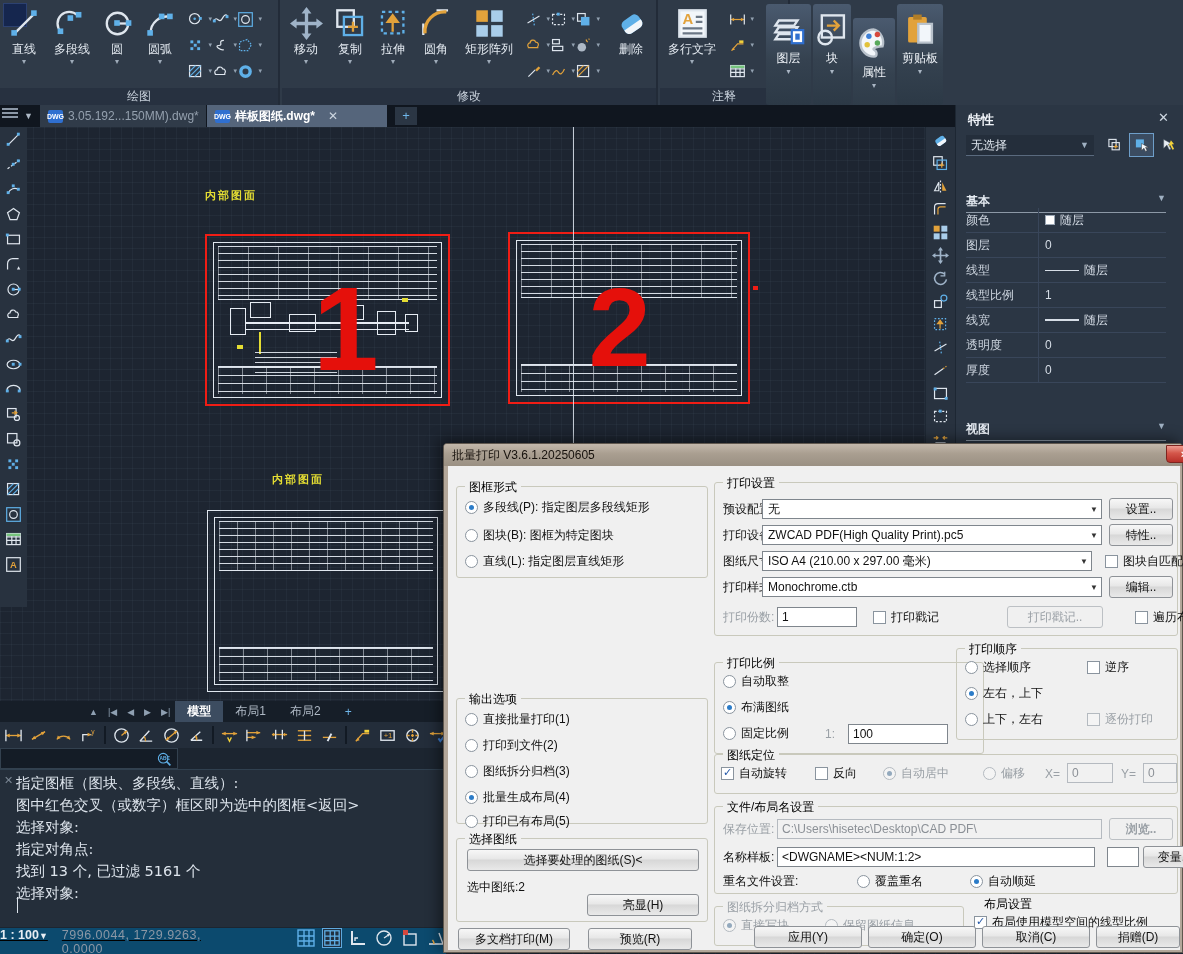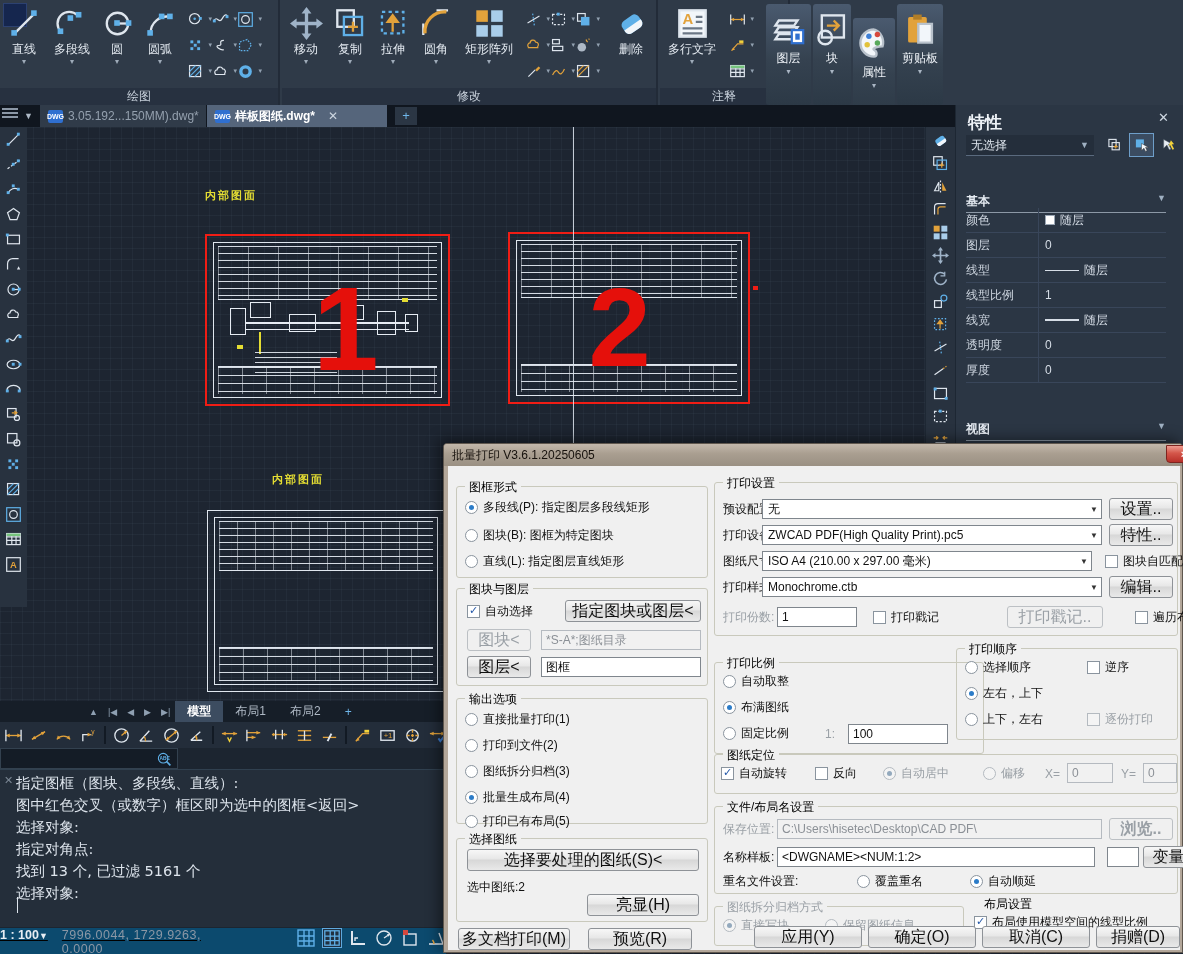--- a/index.html
+++ b/index.html
@@ -56,21 +56,21 @@
   .txl{position:absolute;background:repeating-linear-gradient(180deg,rgba(228,234,242,.9) 0 1px,transparent 1px 5px);}
   .xhair{position:absolute;width:1px;background:rgba(225,233,242,.85);}
 
   
   .ltb{left:0;top:127px;width:27px;height:480px;background:#28323f;display:flex;flex-direction:column;align-items:center;padding-top:4px;gap:8px;}
   .rtb{left:925px;top:127px;width:30px;height:318px;background:#28323f;border-left:1px solid #1e2834;display:flex;flex-direction:column;align-items:center;padding-top:5px;gap:6px;}
   .tbi{width:17px;height:17px;flex:none;}
 
   
   .props{left:955px;top:105px;width:228px;height:340px;background:#2b3644;border-left:1px solid #1d2733;color:#d6dde6;}
-  .ptitle{left:12px;top:6px;font-size:17px;font-weight:bold;color:#eef2f7;}
+  .ptitle{left:12px;top:6px;font-size:13px;font-weight:bold;color:#eef2f7;}
   .pclose{left:202px;top:5px;font-size:13px;color:#cfd8e2;}
   .psel{left:10px;top:30px;width:128px;height:21px;background:#242e3b;border-bottom:1px solid #5a6a7e;font-size:12px;color:#dfe6ee;display:flex;align-items:center;padding:0 5px;justify-content:space-between;}
   .pico{position:absolute;top:28px;width:25px;height:24px;padding:3px;border:1px solid transparent;}
   .pico.hl{background:#3b4c61;border-color:#6e9ec9;}
   .psec{position:absolute;left:10px;width:200px;border-bottom:1px solid #8c98a6;font-size:12px;font-weight:bold;color:#e6ecf3;display:flex;justify-content:space-between;padding-bottom:2px;}
   .prow{position:absolute;left:10px;width:200px;height:25px;border-bottom:1px solid #39465a;display:flex;font-size:12px;}
   .prow .pl{width:72px;flex:none;display:flex;align-items:center;color:#cdd5df;}
   .prow .pv{border-left:1px solid #39465a;flex:1;display:flex;align-items:center;padding-left:6px;gap:5px;}
   .sw{width:10px;height:10px;background:#fff;border:1px solid #9aa6b4;}
   .lt1{width:34px;height:1px;background:#d6dde6;}
@@ -106,21 +106,21 @@
   .glabel{position:absolute;top:-8px;left:8px;background:#f0f0f0;padding:0 4px;font-size:12px;color:#000;white-space:nowrap;}
   .ritem{position:absolute;display:flex;align-items:center;gap:5px;white-space:nowrap;}
   .rad{width:13px;height:13px;border-radius:50%;background:#fff;border:1px solid #8a949e;position:relative;flex:none;}
   .rad.on::after{content:"";position:absolute;inset:3px;border-radius:50%;background:#2c7cc8;}
   .rad.dis{border-color:#b4bac0;background:#f4f4f4;}
   .rad.dis.on::after{background:#93a9bd;}
   .chk{width:13px;height:13px;background:#fff;border:1px solid #8a949e;position:relative;flex:none;}
   .chk.on::after{content:"✓";position:absolute;left:1px;top:-2px;color:#2357a8;font-weight:bold;font-size:11px;}
   .chk.dis{border-color:#b4bac0;background:#f4f4f4;}
   .dis-t{color:#9aa0a6;}
-  .wbtn{position:absolute;height:22px;background:linear-gradient(#f7f7f7,#e7e7e7 45%,#d7d7d7 50%,#e9e9e9);border:1px solid #8e9297;border-radius:3px;font-size:16px;display:flex;align-items:center;justify-content:center;white-space:nowrap;}
+  .wbtn{position:absolute;height:22px;background:linear-gradient(#f7f7f7,#e7e7e7 45%,#d7d7d7 50%,#e9e9e9);border:1px solid #8e9297;border-radius:3px;font-size:12px;display:flex;align-items:center;justify-content:center;white-space:nowrap;}
   .wbtn.dis{color:#9aa0a6;background:#f0f0f0;border-color:#bcc0c4;}
   .tbox{position:absolute;height:20px;background:#fff;border:1px solid #7f868d;font-size:12px;padding:0 4px;display:flex;align-items:center;white-space:nowrap;overflow:hidden;}
   .tbox.dis{background:#f1f1f1;color:#8b9096;border-color:#b5bac0;}
   .combo{position:absolute;height:20px;background:#fff;border:1px solid #7f868d;font-size:12px;display:flex;align-items:center;padding:0 16px 0 5px;white-space:nowrap;overflow:hidden;}
   .combo::after{content:"▼";position:absolute;right:3px;top:5px;font-size:8px;color:#333;}
   .flabel{position:absolute;font-size:12px;white-space:nowrap;}
 </style>
 </head>
 <body>
 
@@ -1032,32 +1032,20 @@
         <div class="ritem" style="left:8px;top:40px;">
             <span class="rad"></span>
             <span>图块(B): 图框为特定图块</span>
           </div>
         <div class="ritem" style="left:8px;top:66px;">
             <span class="rad"></span>
             <span>直线(L): 指定图层直线矩形</span>
           </div>
       </div>
 
-      <div class="grp" style="left:8px;top:122px;width:252px;height:98px;">
-        <span class="glabel">图块与图层</span>
-        <div class="ritem" style="left:10px;top:14px;">
-            <span class="chk on"></span>
-            <span>自动选择</span>
-          </div>
-        <div class="wbtn" style="left:108px;top:11px;width:136px;">指定图块或图层&lt;</div>
-        <div class="wbtn dis" style="left:10px;top:40px;width:64px;">图块&lt;</div>
-        <div class="tbox dis" style="left:84px;top:41px;width:160px;">*S-A*;图纸目录</div>
-        <div class="wbtn" style="left:10px;top:67px;width:64px;">图层&lt;</div>
-        <div class="tbox" style="left:84px;top:68px;width:160px;">图框</div>
-      </div>
 
       <div class="grp" style="left:8px;top:232px;width:252px;height:126px;">
         <span class="glabel">输出选项</span>
         <div class="ritem" style="left:8px;top:12px;">
             <span class="rad"></span>
             <span>直接批量打印(1)</span>
           </div>
         <div class="ritem" style="left:8px;top:38px;">
             <span class="rad"></span>
             <span>打印到文件(2)</span>

